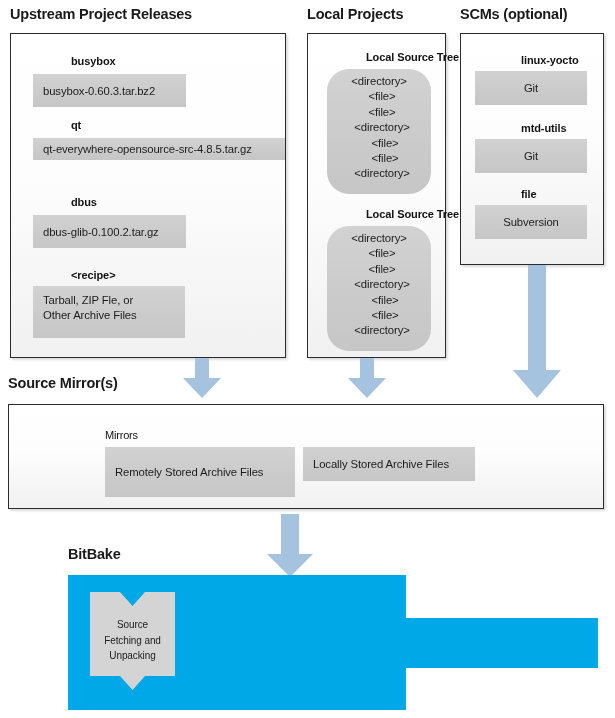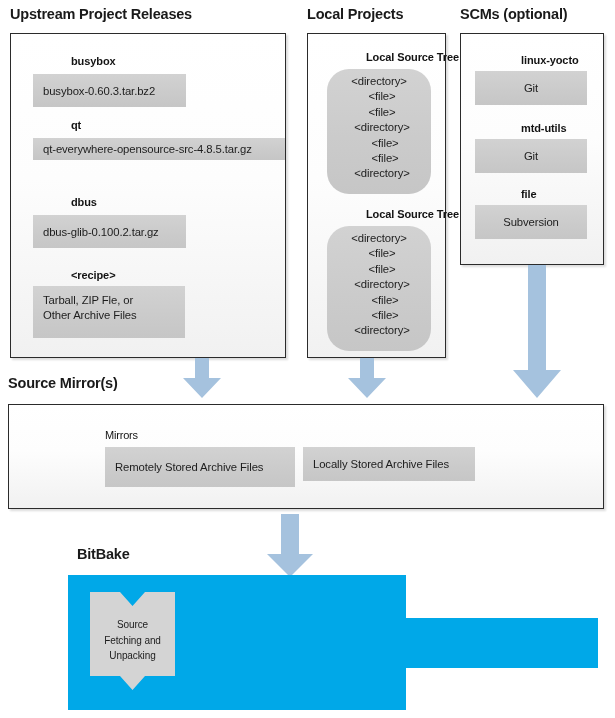--- a/index.html
+++ b/index.html
@@ -177,32 +177,32 @@
   <div class="arrow" style="left:513px; top:265px;">
     <svg width="48" height="133" viewBox="0 0 48 133">
       <polygon points="15,0 33,0 33,105 48,105 24,133 0,105 15,105" fill="#a5c2de"></polygon>
     </svg>
   </div>
 
   <div class="sect-title" style="left:8px; top:375px;">Source Mirror(s)</div>
 
   <div class="panel" style="left:8px; top:404px; width:596px; height:105px;">
     <div class="sub-label" style="left:96px; top:24px;">Mirrors</div>
-    <div class="chip" style="left:96px; top:42px; width:190px; height:40px;">Remotely Stored Archive Files</div>
+    <div class="chip" style="left:96px; top:42px; width:190px; height:50px;">Remotely Stored Archive Files</div>
 
     <div class="chip" style="left:294px; top:42px; width:172px; height:34px;">Locally Stored Archive Files</div>
   </div>
 
   <div class="arrow" style="left:267px; top:514px;">
     <svg width="46" height="63" viewBox="0 0 46 63">
       <polygon points="14,0 32,0 32,40 46,40 23,63 0,40 14,40" fill="#a5c2de"></polygon>
     </svg>
   </div>
 
-  <div class="sect-title" style="left:68px; top:546px;margin-left:9px;">BitBake</div>
+  <div class="sect-title" style="left:68px; top:546px;">BitBake</div>
 
   <div class="bitbake-shape" style="left:68px; top:575px; width:338px; height:135px;"></div>
   <div class="bitbake-shape" style="left:406px; top:618px; width:192px; height:50px;"></div>
 
   <div class="chevron" style="left:90px; top:592px;">
     <svg width="85" height="98" viewBox="0 0 85 98">
       <polygon points="0,0 30,0 42.5,14 55,0 85,0 85,84 55,84 42.5,98 30,84 0,84" fill="#d4d4d4"></polygon>
     </svg>
   </div>
   <div class="chevron-text" style="left:90px; top:617px; width:85px;">

